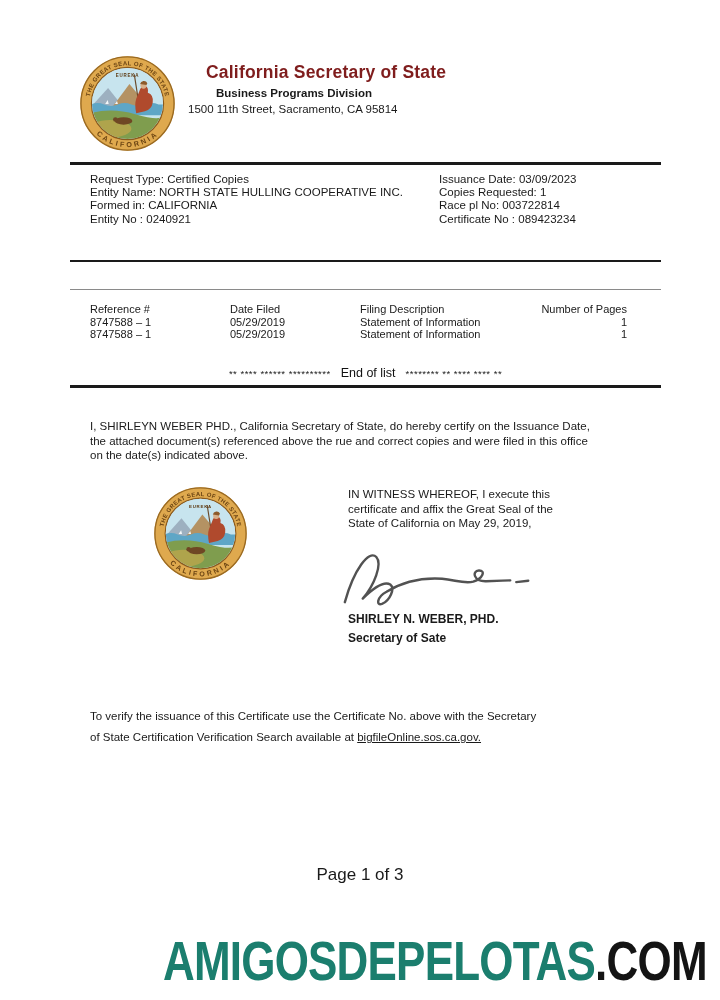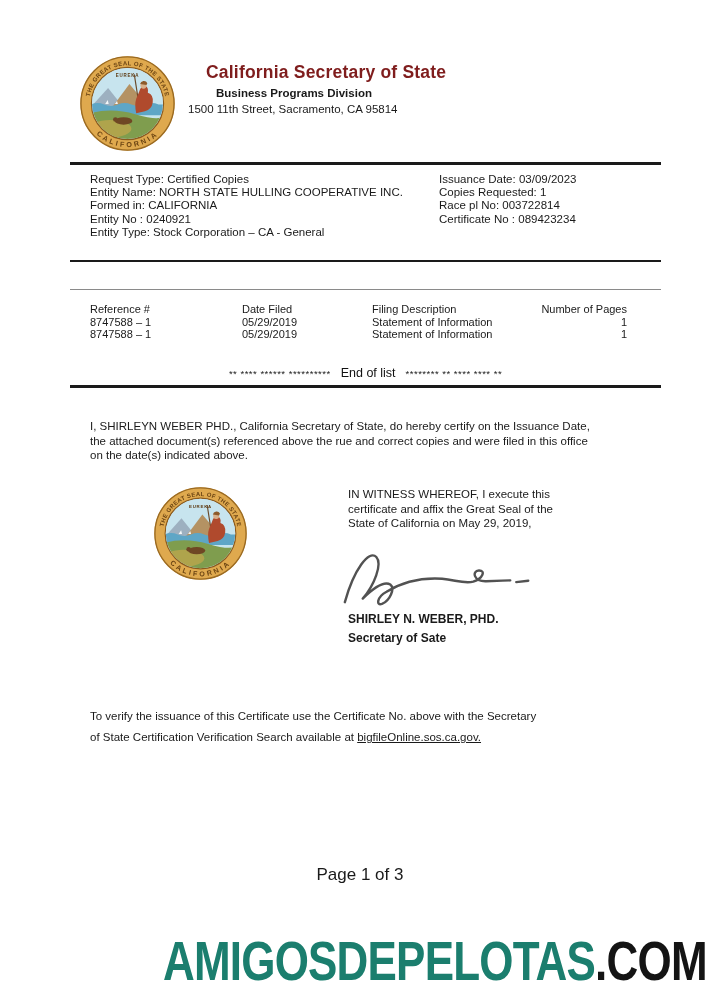--- a/index.html
+++ b/index.html
@@ -27,21 +27,21 @@
   .request { position:absolute; left:90px; top:173px; width:572px; }
   .req-col { position:absolute; top:0; }
   .req-col.left { left:0; width:360px; }
   .req-col.right { left:349px; width:205px; }
   .req-line { font-size:11.5px; line-height:13.2px; white-space:nowrap; }
 
   
   .listing-title { position:absolute; left:70px; top:268px; width:591px; text-align:center; font-size:11.5px; }
   .listing-table { position:absolute; left:90px; top:303px; width:537px; font-size:11px; }
   .trow { display:flex; line-height:12.6px; }
-  .trow .c1 { width:152px; }
+  .trow .c1 { width:140px; }
   .trow .c2 { width:130px; }
   .trow .c3 { flex:1; }
   .trow .c4 { width:95px; text-align:right; }
   .end-line { position:absolute; left:70px; top:366px; width:591px; text-align:center;
     display:flex; justify-content:center; align-items:center; gap:10px; }
   .end-line .stars { font-size:9.5px; letter-spacing:0.5px; color:#222; }
   .end-line .end-label { font-size:12.5px; color:#111; }
 
   
   .certify { position:absolute; left:90px; top:419px; width:512px; font-size:11.5px; line-height:14.6px; }
@@ -114,21 +114,20 @@
   </div>
 
   <div class="rule thick" style="top:162px;"></div>
 
   <div class="request">
     <div class="req-col left">
       <div class="req-line">Request Type: Certified Copies</div>
       <div class="req-line">Entity Name: NORTH STATE HULLING COOPERATIVE INC.</div>
       <div class="req-line">Formed in: CALIFORNIA</div>
       <div class="req-line">Entity No : 0240921</div>
-      <div class="req-line">Entity Type: Stock Corporation – CA - General</div>
     </div>
     <div class="req-col right">
       <div class="req-line">Issuance Date: 03/09/2023</div>
       <div class="req-line">Copies Requested: 1</div>
       <div class="req-line">Race pl No: 003722814</div>
       <div class="req-line">Certificate No : 089423234</div>
     </div>
   </div>
 
   <div class="rule mid" style="top:260px;"></div>

